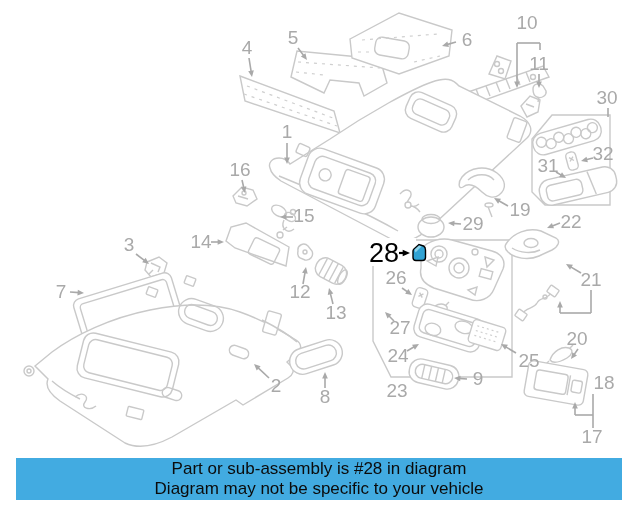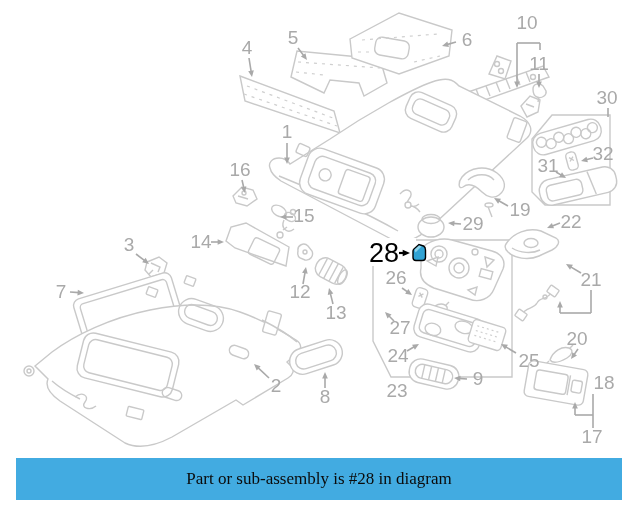--- a/index.html
+++ b/index.html
@@ -382,16 +382,17 @@
         <polygon points="410,253 402.69528847750155,249.73791637552344 402.69528847750155,256.2620836244766" fill="#000000"></polygon>
         <text x="384" y="262" class="numb">28</text>
       </g>
 
     <g id="hl">
       <path d="M414,249 L419,244.5 L423.5,246 Q425.5,247 425.5,250 L425.5,257.5 Q425.5,260.5 422.5,260.5 L416,260.5 Q413,260.5 413,257.5 L413,251 Q413,250 414,249 Z" stroke="#000" stroke-width="1.4" fill="#31a3d4"></path>
       <path d="M414.5,249.5 L419,245.5 L421.5,246.5 L415.5,252.5 Z" stroke="none" fill="#8fd4ea"></path>
     </g>
   </svg>
 
-  <div id="banner" style="background: rgb(66, 171, 225); color: rgb(11, 11, 11); font-family: Liberation Serif, serif;">
+  <div id="banner" style="background: rgb(66, 171, 225); color: rgb(11, 11, 11);">
     <div>Part or sub-assembly is #28 in diagram</div>
+    <div>Diagram may not be specific to your vehicle</div>
   </div>
 </div>
 
 </body></html>

